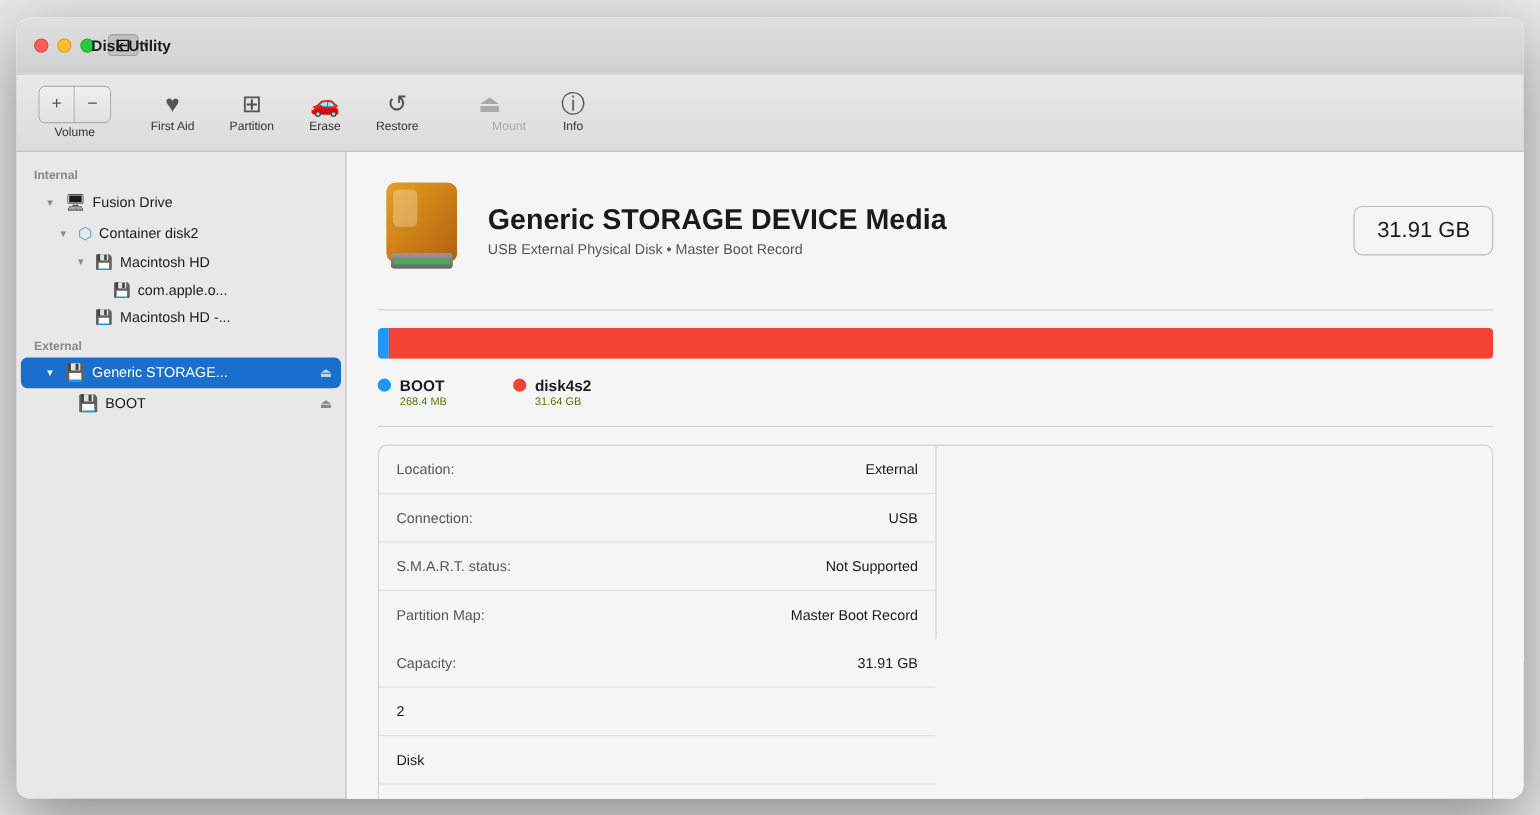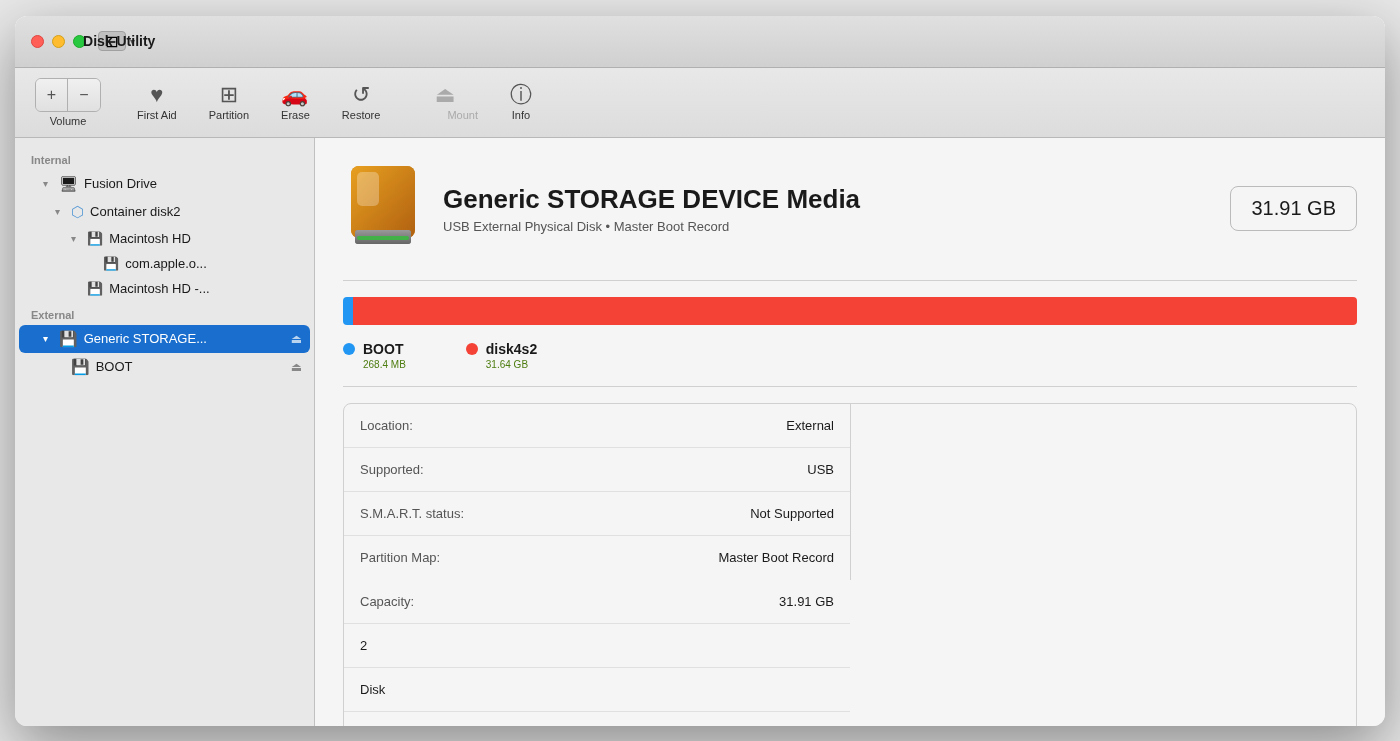--- a/index.html
+++ b/index.html
@@ -496,21 +496,21 @@
 
       <div class="info-table">
         <div class="info-table-grid">
 
           <div class="info-col">
             <div class="info-row">
               <span class="info-label">Location:</span>
               <span class="info-value">External</span>
             </div>
             <div class="info-row">
-              <span class="info-label">Supported:</span>
+              <span class="info-label">Connection:</span>
               <span class="info-value">USB</span>
             </div>
             <div class="info-row">
               <span class="info-label">S.M.A.R.T. status:</span>
               <span class="info-value">Not Supported</span>
             </div>
             <div class="info-row">
               <span class="info-label">Partition Map:</span>
               <span class="info-value">Master Boot Record</span>
             </div>

